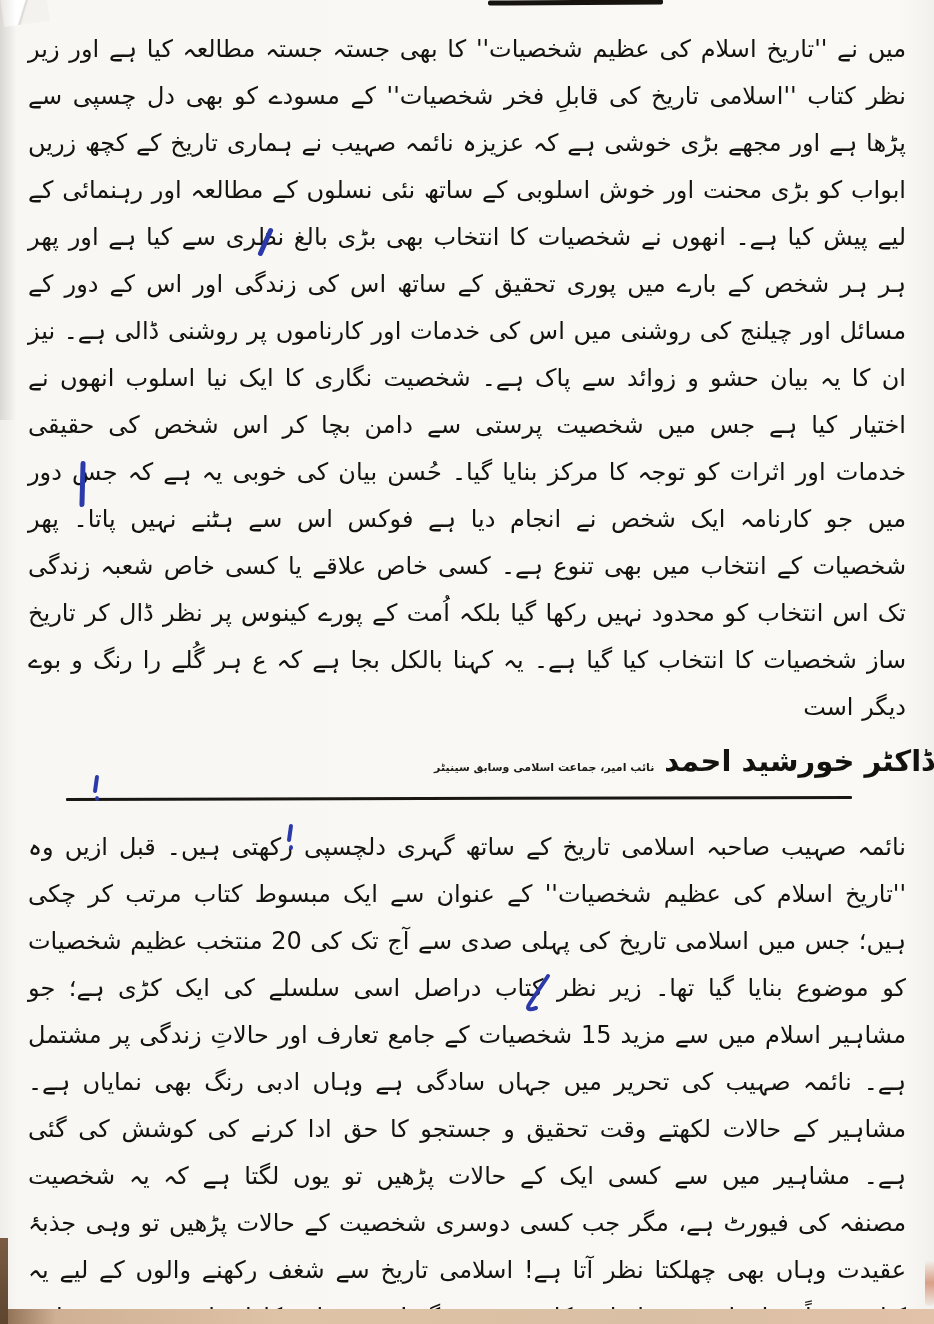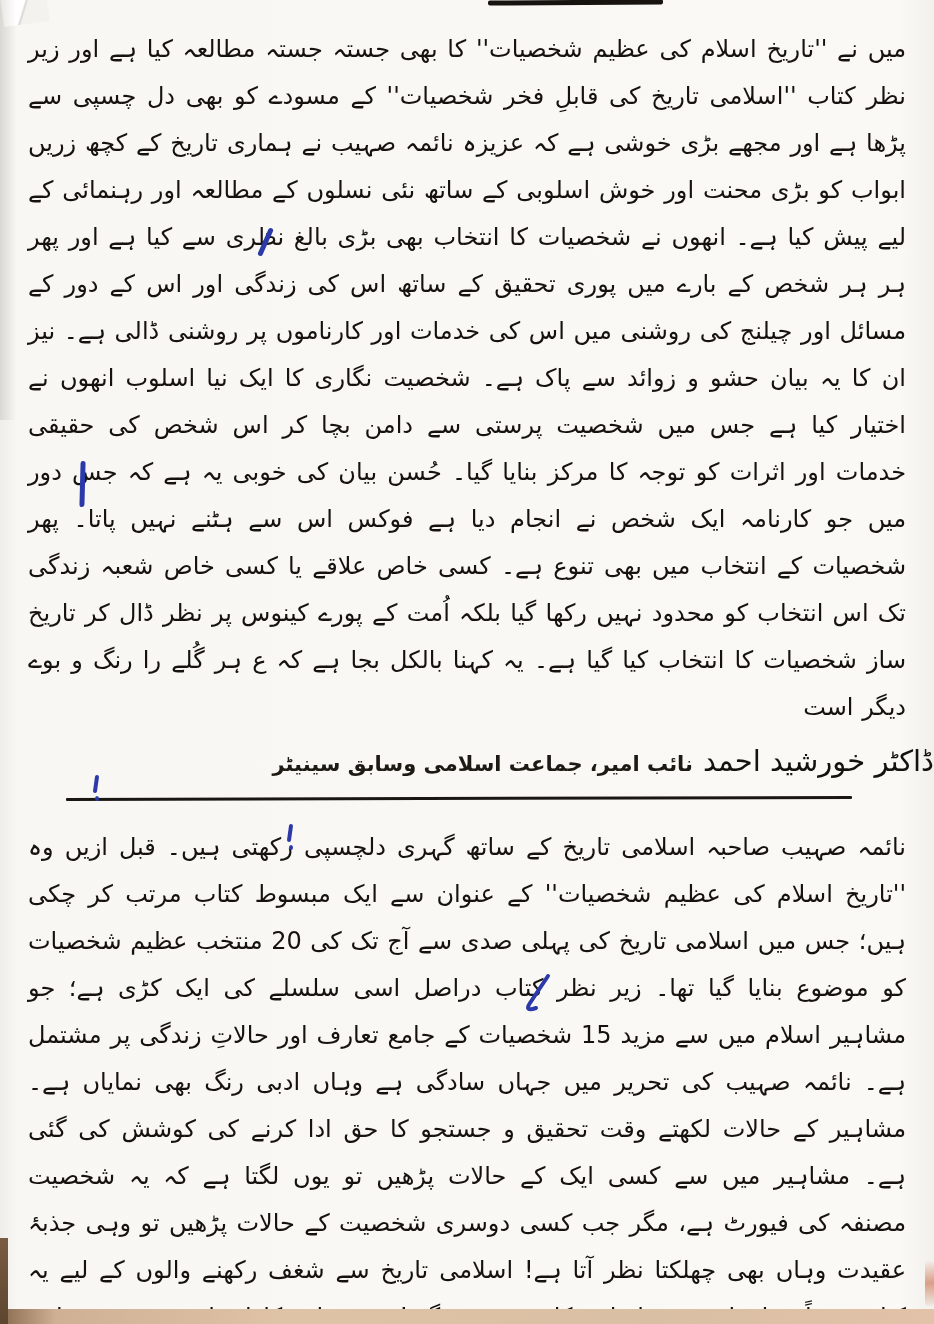--- a/index.html
+++ b/index.html
@@ -54,22 +54,22 @@
   }
   .byline{
     direction:rtl;
     display:flex;
     flex-direction:row-reverse; 
     justify-content:flex-end;
     align-items:baseline;
     gap:10px;
     margin:10px 0 0 0;
   }
-  .byline .author{font-weight:normal;font-size:28px;line-height:40px;}
-  .byline .role{font-size:21px;font-weight:bold;color:#1d1a14;}
+  .byline .author{font-weight:bold;font-size:28px;line-height:40px;}
+  .byline .role{font-size:11px;font-weight:bold;color:#1d1a14;}
   .byline-1{padding-left:88px;justify-content:flex-start;flex-direction:row;}
   .byline-1 .author,.byline-3 .author{font-size:29px;}
   .rule{
     height:3px;background:#1a1712;border:0;border-radius:1px;
   }
   .rule-1{margin:16px 82px 0 66px;transform:rotate(-0.15deg);}
   .spacer-1{height:24px;}
   .pad-top{height:26px;}
   
   .pen{position:absolute;color:#2636a6;}

